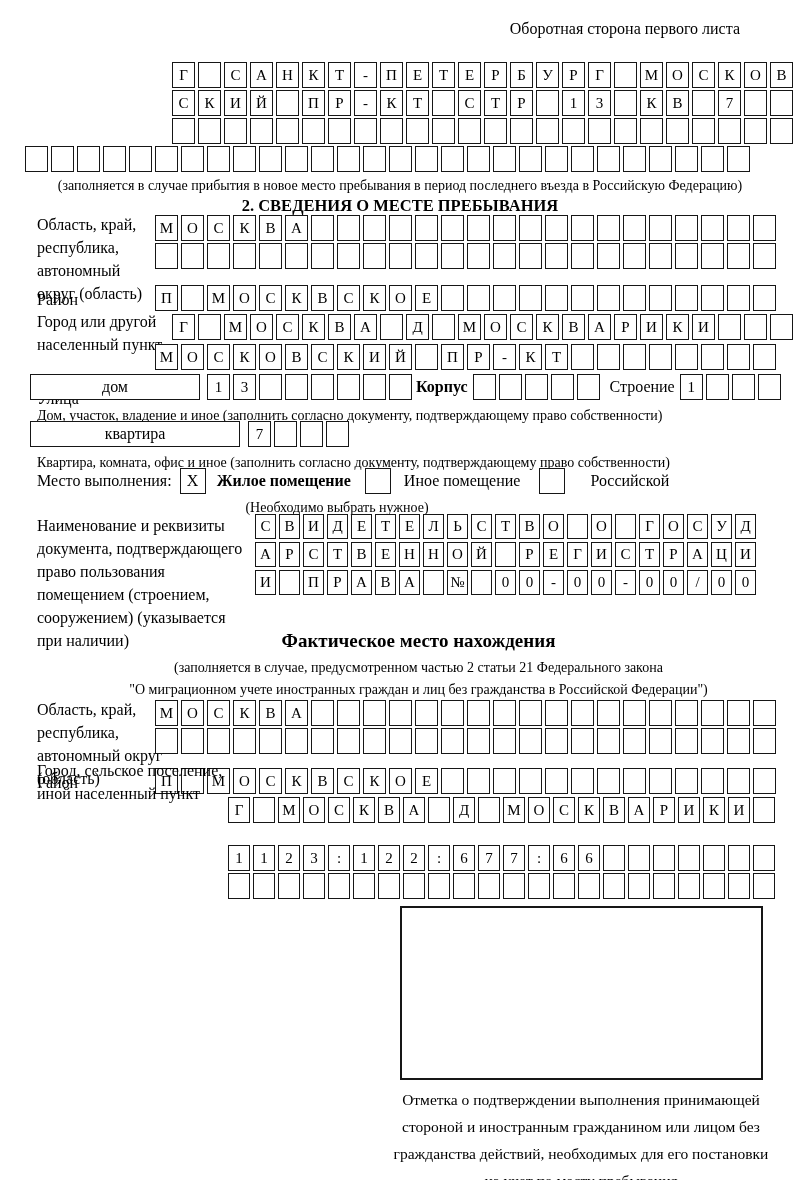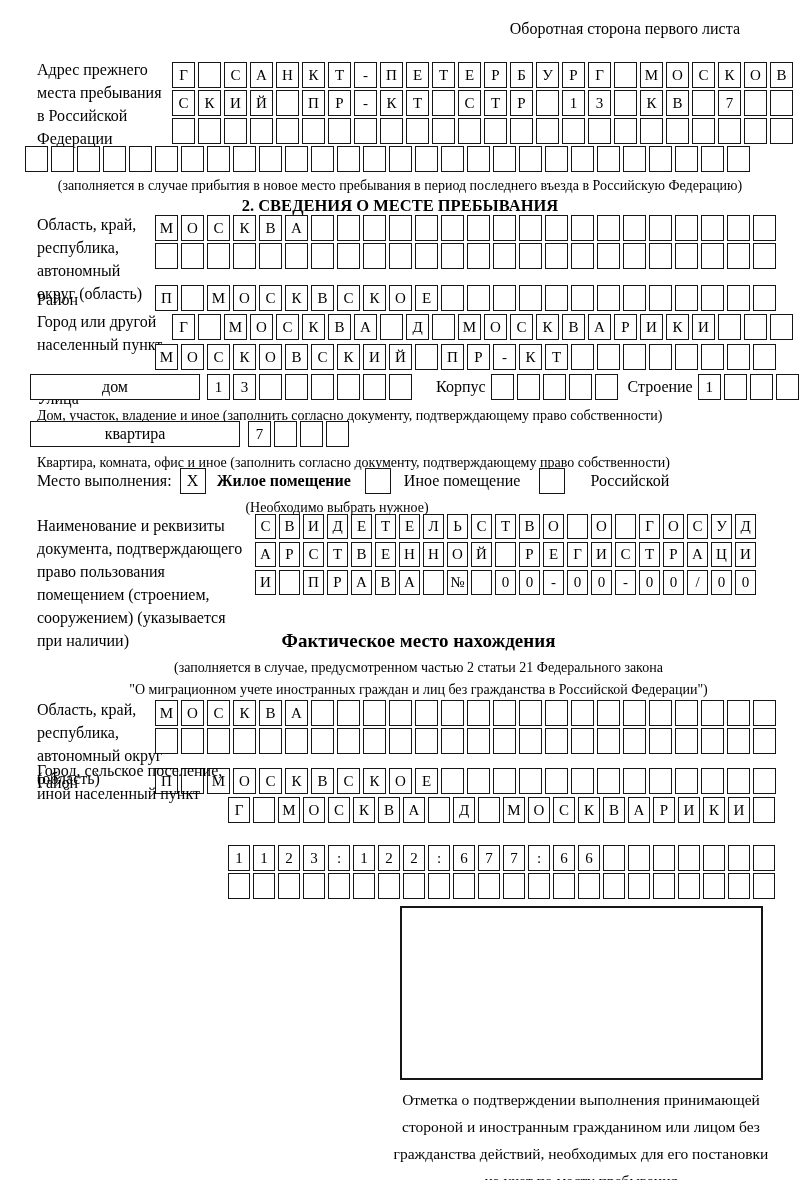--- a/index.html
+++ b/index.html
@@ -38,21 +38,20 @@
   .flexrow { display:flex; align-items:center; }
   .stamp { border:2px solid #161616; background:#fff; }
 </style>
 </head>
 <body>
 
 <div class="page">
 
   <div class="abs t-right" style="left:0; top:20; top:20px; width:740px;">Оборотная сторона первого листа</div>
 
-  <div class="abs label" style="left:37px; top:58px; width:132px;">Адрес прежнего места пребывания в Российской Федерации</div>
   <div class="abs boxrow" style="left:172px; top:62px;">
       <span class="cbox">Г</span>
       <span class="cbox"></span>
       <span class="cbox">С</span>
       <span class="cbox">А</span>
       <span class="cbox">Н</span>
       <span class="cbox">К</span>
       <span class="cbox">Т</span>
       <span class="cbox">-</span>
       <span class="cbox">П</span>
@@ -301,21 +300,21 @@
     <div class="boxrow" style="margin-left:7px;">
         <span class="cbox">1</span>
         <span class="cbox">3</span>
         <span class="cbox"></span>
         <span class="cbox"></span>
         <span class="cbox"></span>
         <span class="cbox"></span>
         <span class="cbox"></span>
         <span class="cbox"></span>
       </div>
-    <div style="margin-left:24px;">Корпус</div>
+    <div style="margin-left:4px;font-weight:bold;">Корпус</div>
     <div class="boxrow" style="margin-left:5px;">
         <span class="cbox"></span>
         <span class="cbox"></span>
         <span class="cbox"></span>
         <span class="cbox"></span>
         <span class="cbox"></span>
       </div>
     <div style="margin-left:10px;">Строение</div>
     <div class="boxrow" style="margin-left:5px;">
         <span class="cbox">1</span>

